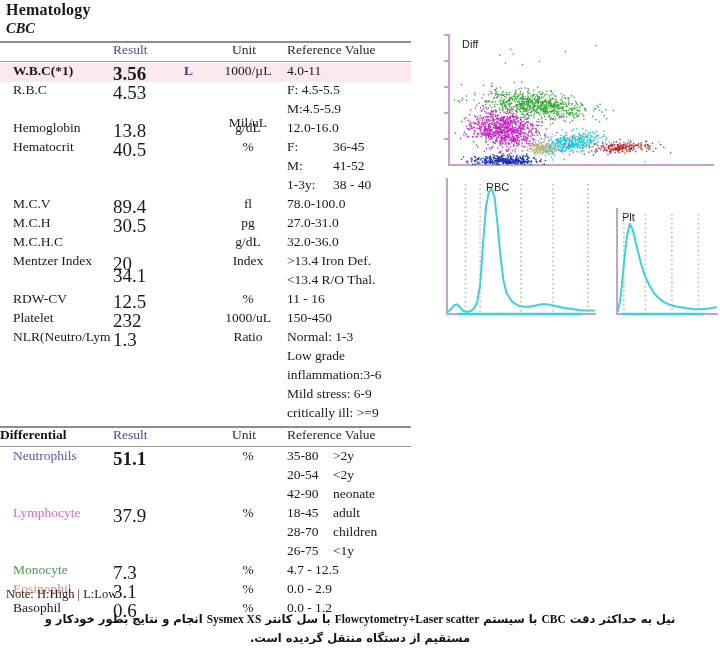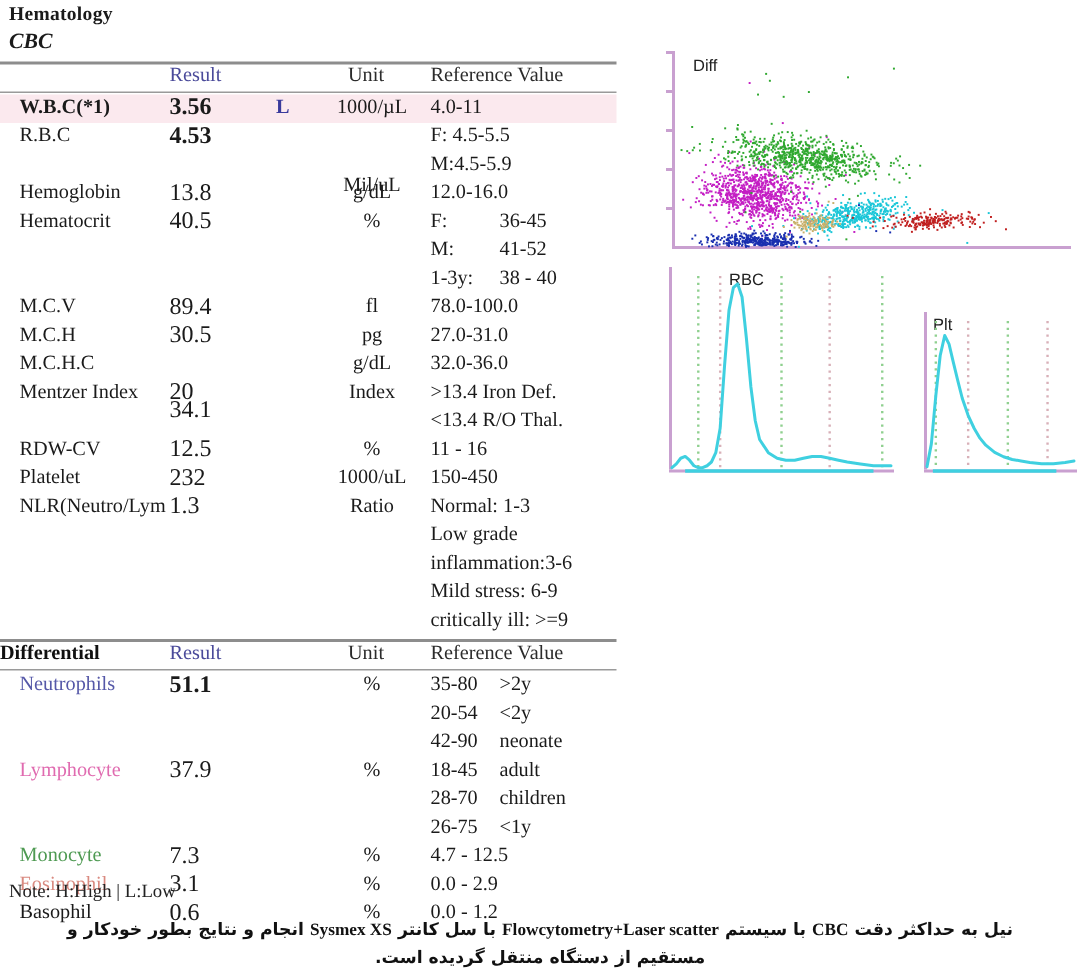--- a/index.html
+++ b/index.html
@@ -11,21 +11,21 @@
     color:#1a1a1a;
     position:relative;
     overflow:hidden;
   }
   #report { position:absolute; inset:0; }
 
   
   .title-hematology{
     position:absolute; left:6px; top:1px;
     font-family:"Liberation Serif", serif;
-    font-weight:bold; font-size:13px; letter-spacing:.2px;
+    font-weight:bold; font-size:16px; letter-spacing:.2px;
   }
   .title-cbc{
     position:absolute; left:6px; top:20px;
     font-style:italic; font-weight:bold; font-size:14.5px;
   }
 
   
   .panel{ position:absolute; left:0px; top:0px; width:414px; height:604px; }
 
   .rule{ position:absolute; left:0; width:411px; height:1px; background:#9a9a9a; }
@@ -33,21 +33,21 @@
 
   
   .thead{ position:absolute; left:0; width:411px; height:18px; }
   .th{ position:absolute; font-size:13.5px; color:#2b2b2b; white-space:nowrap; }
   .th.result{ color:#4a4a9a; }
   .th.section{ font-weight:bold; color:#111; }
 
   
   .row{ position:absolute; left:0; width:411px; height:19px; }
   .c-test   { position:absolute; left:13px;  font-size:13.5px; white-space:nowrap; }
-  .c-result { position:absolute; left:113px; font-size:16px; white-space:nowrap; }
+  .c-result { position:absolute; left:113px; font-size:19px; white-space:nowrap; }
   .c-flag   { position:absolute; left:184px; font-size:13.5px; font-weight:bold; color:#3a3a9c; }
   .c-unit   { position:absolute; left:204px; width:88px; text-align:center; font-size:13.5px; white-space:nowrap; }
   .c-ref    { position:absolute; left:287px; font-size:13.5px; white-space:nowrap; }
   .c-ref2   { position:absolute; left:333px; font-size:13.5px; white-space:nowrap; }
 
   .abnormal-bg{
     position:absolute; left:0; width:411px; height:19px;
     background:#fbe9ee;
   }
   .bold{ font-weight:bold; }
@@ -101,21 +101,21 @@
         <div class="abnormal-bg" style="top: 63px; height: 19px; background: rgb(251, 233, 238);"></div>
         <div class="row" style="top: 63px; height: 19px;">
           <div class="c-test bold clip-test" style="left: 13px;">W.B.C(*1)</div>
           <div class="c-result bold" style="left: 113px;">3.56</div>
           <div class="c-flag" style="left: 184px;">L</div>
           <div class="c-unit" style="left: 204px;">1000/µL</div>
           <div class="c-ref" style="left: 287px; top: 0px;">4.0-11</div>
         </div>
         <div class="row" style="top: 82px; height: 38px;">
           <div class="c-test clip-test" style="left: 13px;">R.B.C</div>
-          <div class="c-result" style="left: 113px; font-weight: bold;">4.53</div>
+          <div class="c-result" style="left: 113px;">4.53</div>
           <div class="c-unit" style="left: 204px; margin-top: 33px;">Mil/uL</div>
           <div class="c-ref" style="left: 287px; top: 0px;">F: 4.5-5.5</div>
           <div class="c-ref" style="left: 287px; top: 19px;">M:4.5-5.9</div>
         </div>
         <div class="row" style="top: 120px; height: 19px;">
           <div class="c-test clip-test" style="left: 13px;">Hemoglobin</div>
           <div class="c-result" style="left: 113px;">13.8</div>
           <div class="c-unit" style="left: 204px;">g/dL</div>
           <div class="c-ref" style="left: 287px; top: 0px;">12.0-16.0</div>
         </div>

